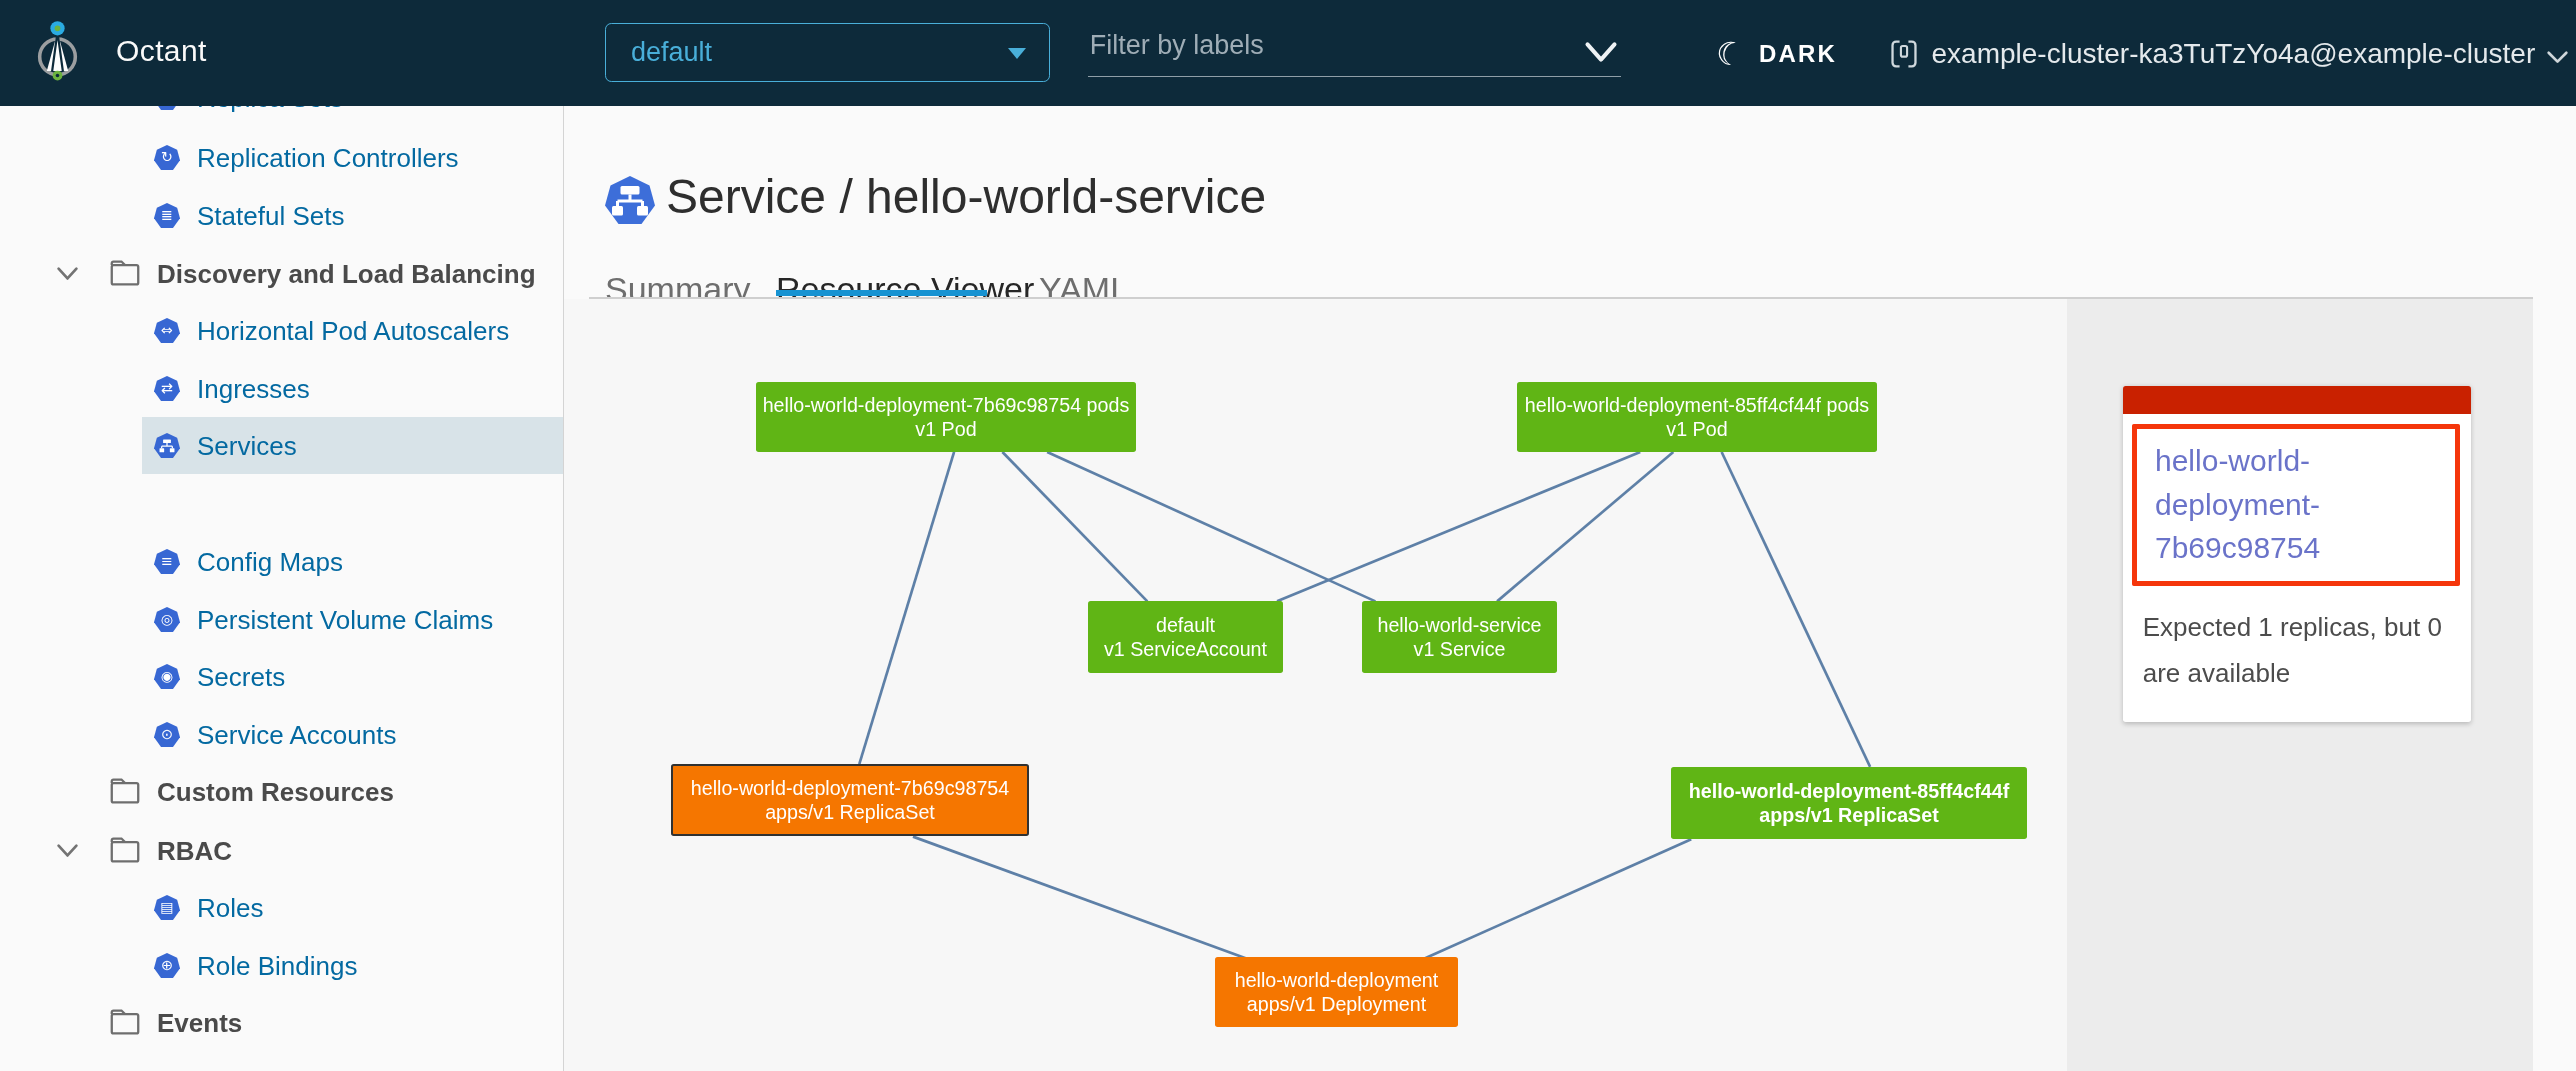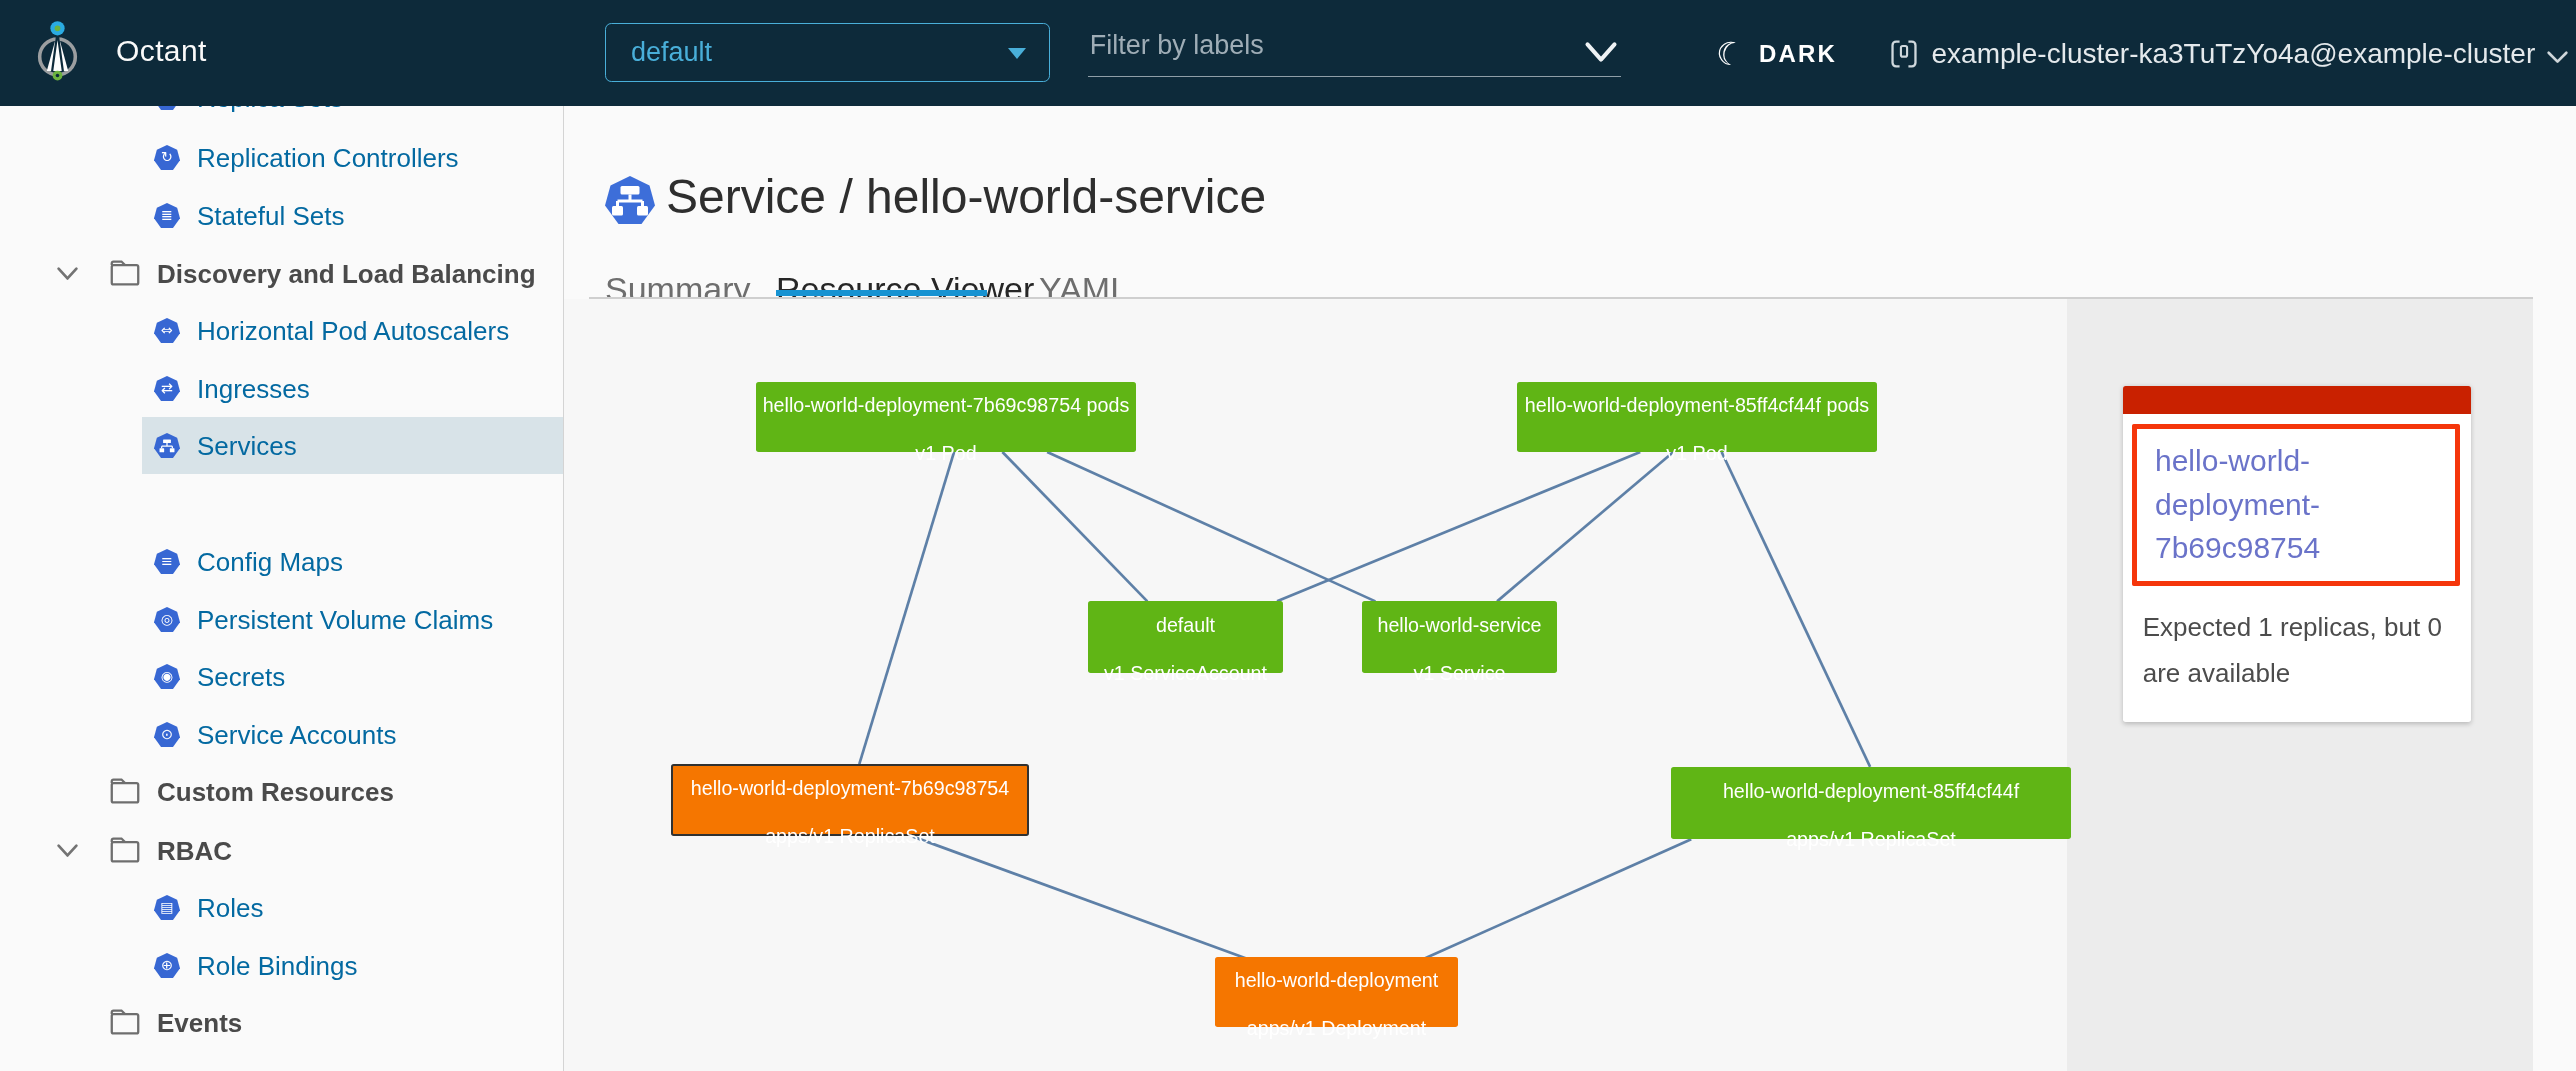--- a/index.html
+++ b/index.html
@@ -102,21 +102,21 @@
     position:absolute;left:0;top:193px;width:1503px;height:772px;
     background:#f7f7f7;
   }
   .edges-svg{position:absolute;left:0;top:0;z-index:0;}
   .gnode{
     position:absolute;z-index:1;border-radius:2.7px;box-sizing:border-box;
     display:flex;flex-direction:column;align-items:center;justify-content:center;
     color:#ffffff;font-size:19.7px;font-weight:500;line-height:24px;text-align:center;
     cursor:pointer;
   }
-  .gnode .nline{white-space:nowrap;margin-top:24px;}
+  .gnode .nline{white-space:nowrap;}
   .gnode.ok{background:#60b515;}
   .gnode.warn{background:#f57600;}
   .gnode.selected-node{border:2.7px solid #313131;}
 
   
   .detail-panel{
     position:absolute;left:1503px;top:193px;width:466px;height:772px;
     background:#ececec;
   }
   .detail-card{
@@ -363,21 +363,21 @@
     <div class="gnode ok" style="left:798px;top:302px;width:195px;height:72px;">
       <div class="nline">hello-world-service</div>
       <div class="nline">v1 Service</div>
     </div>
 
     <div class="gnode warn selected-node" style="left:107px;top:465px;width:358px;height:72px;">
       <div class="nline">hello-world-deployment-7b69c98754</div>
       <div class="nline">apps/v1 ReplicaSet</div>
     </div>
 
-    <div class="gnode ok" style="left:1107px;top:468px;width:400px;height:72px;">
+    <div class="gnode ok" style="left:1107px;top:468px;width:356px;height:72px;font-weight:bold;">
       <div class="nline">hello-world-deployment-85ff4cf44f</div>
       <div class="nline">apps/v1 ReplicaSet</div>
     </div>
 
     <div class="gnode warn" style="left:651px;top:658px;width:243px;height:70px;">
       <div class="nline">hello-world-deployment</div>
       <div class="nline">apps/v1 Deployment</div>
     </div>
   </section>
 

